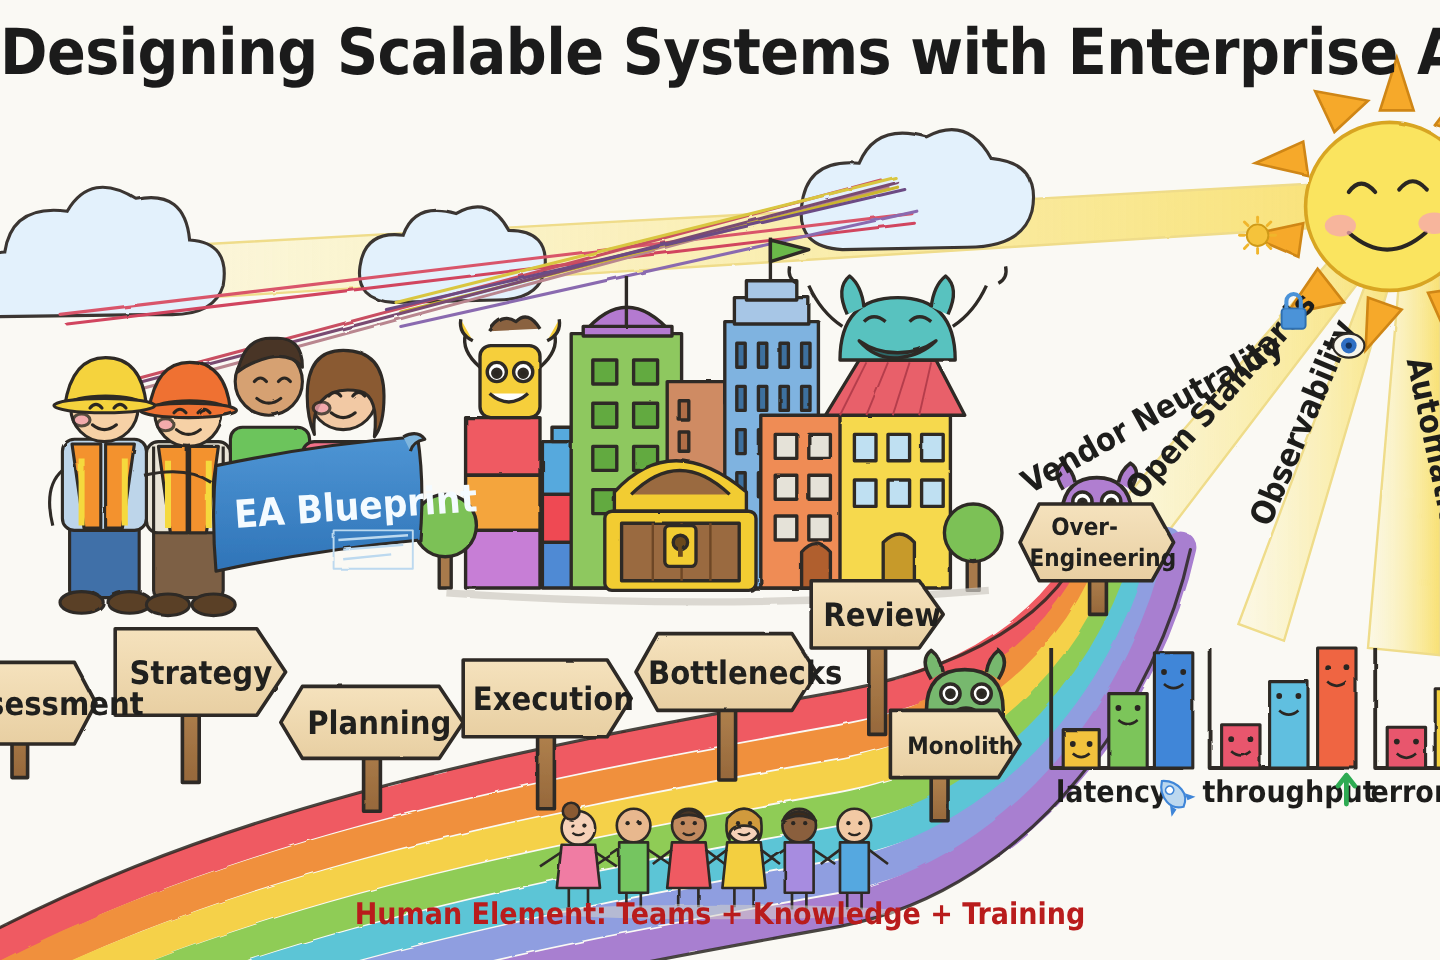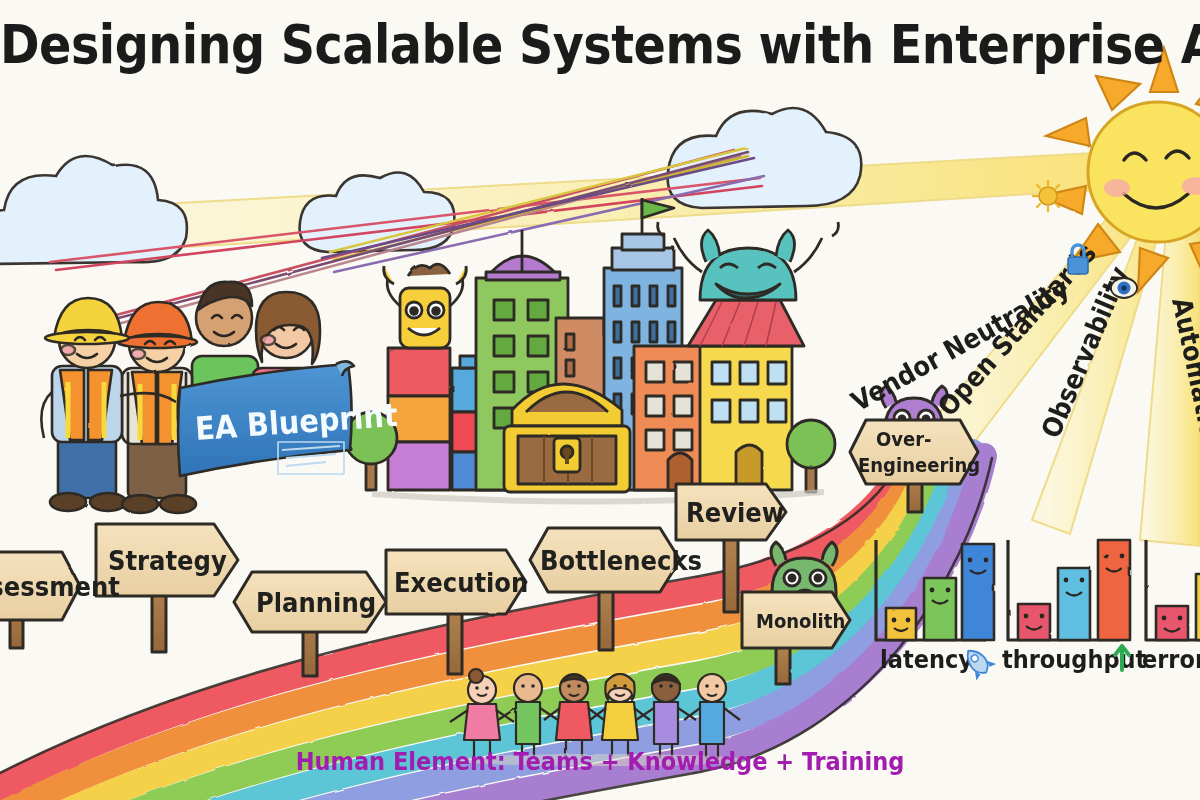--- a/index.html
+++ b/index.html
@@ -13,21 +13,21 @@
 
   .ttl{
     position:absolute;left:0;top:14px;width:1200px;text-align:center;
     font-family:"DejaVu Sans Condensed","DejaVu Sans",sans-serif;
     font-size:53px;font-weight:700;color:#1b1b1b;letter-spacing:-0.5px;
     white-space:nowrap;
   }
   .caption{
     position:absolute;left:0;top:747px;width:1200px;text-align:center;
     font-family:"DejaVu Sans Condensed","DejaVu Sans",sans-serif;
-    font-size:25px;font-weight:700;color:#a21caf;white-space:nowrap;
+    font-size:25px;font-weight:700;color:#b91c1c;white-space:nowrap;
   }
   .sign-label{
     font-family:"DejaVu Sans Condensed","DejaVu Sans",sans-serif;
     font-size:27px;font-weight:700;fill:#20201e;
   }
   .sign-label.sm{font-size:20px;}
   .ray-label{
     font-family:"DejaVu Sans Condensed","DejaVu Sans",sans-serif;
     font-size:27px;font-weight:700;fill:#1d1d1b;
   }

